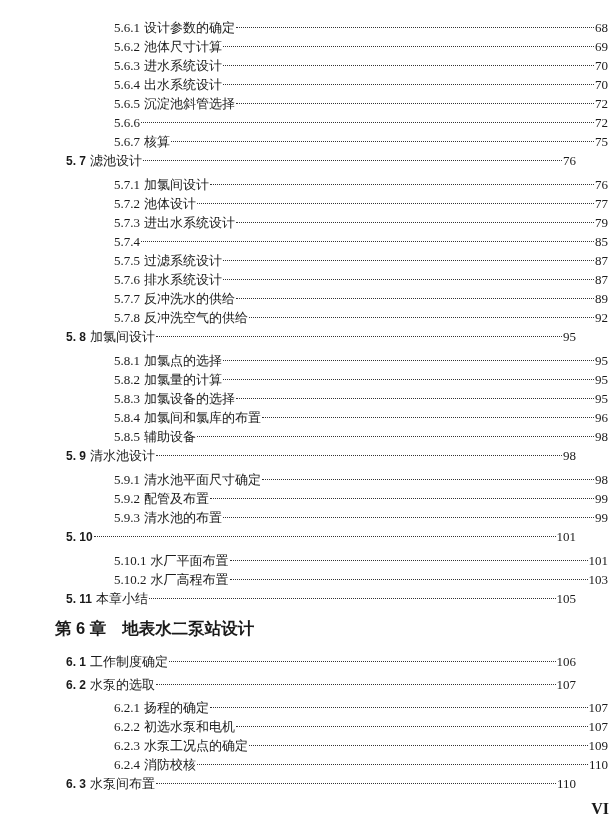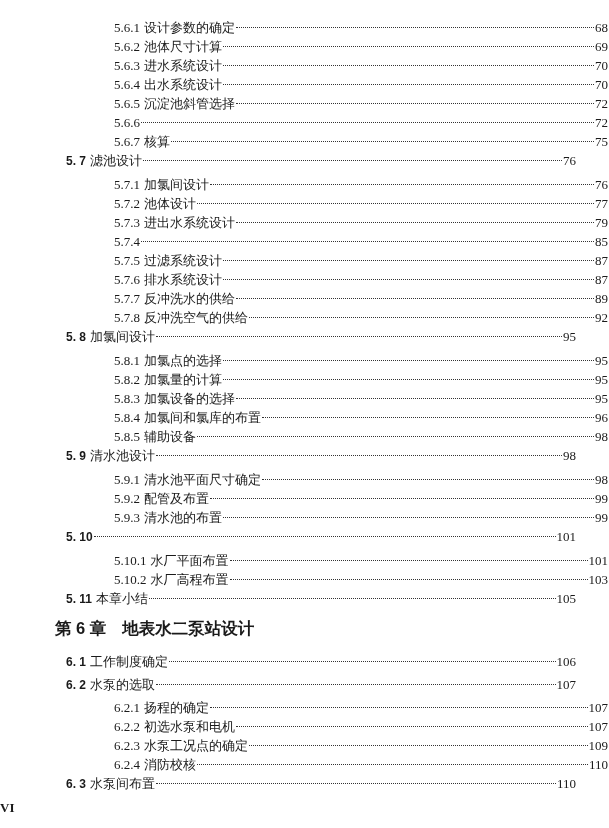--- a/index.html
+++ b/index.html
@@ -14,22 +14,22 @@
   .l2 .num { font-family: "Liberation Sans", "DejaVu Sans", sans-serif; font-weight: bold; font-size: 12px; }
   .title { flex: 0 0 auto; margin-left: 4px; }
   .dots { flex: 1 1 auto; margin: 0 1px; overflow: hidden; height: 18px;
           position: relative; }
   .dots::after { content: ""; position: absolute; left: 0; right: 0; bottom: 4px;
                  border-bottom: 1px dotted #333; }
   .page { flex: 0 0 auto; text-align: center; }
   .chapter { position: absolute; left: 55px; top: 618px; font-size: 16.5px; font-weight: bold;
              font-family: "Liberation Sans", "DejaVu Sans", sans-serif; white-space: nowrap; }
   .chapter .ctitle { margin-left: 16px; }
-  .footer { position: absolute; left: 0; width: 609px; top: 800px; text-align: left;
-            font-size: 13px; font-weight: bold; }
+  .footer { position: absolute; left: 0; width: 609px; top: 800px; text-align: right;
+            font-size: 16px; font-weight: bold; }
 </style>
 </head>
 <body>
 
 <div class="toc">
 
   <div class="row l3" style="top:14px">
       <span class="num">5.6.1</span>
       <span class="title">设计参数的确定</span>
       <span class="dots"></span>

